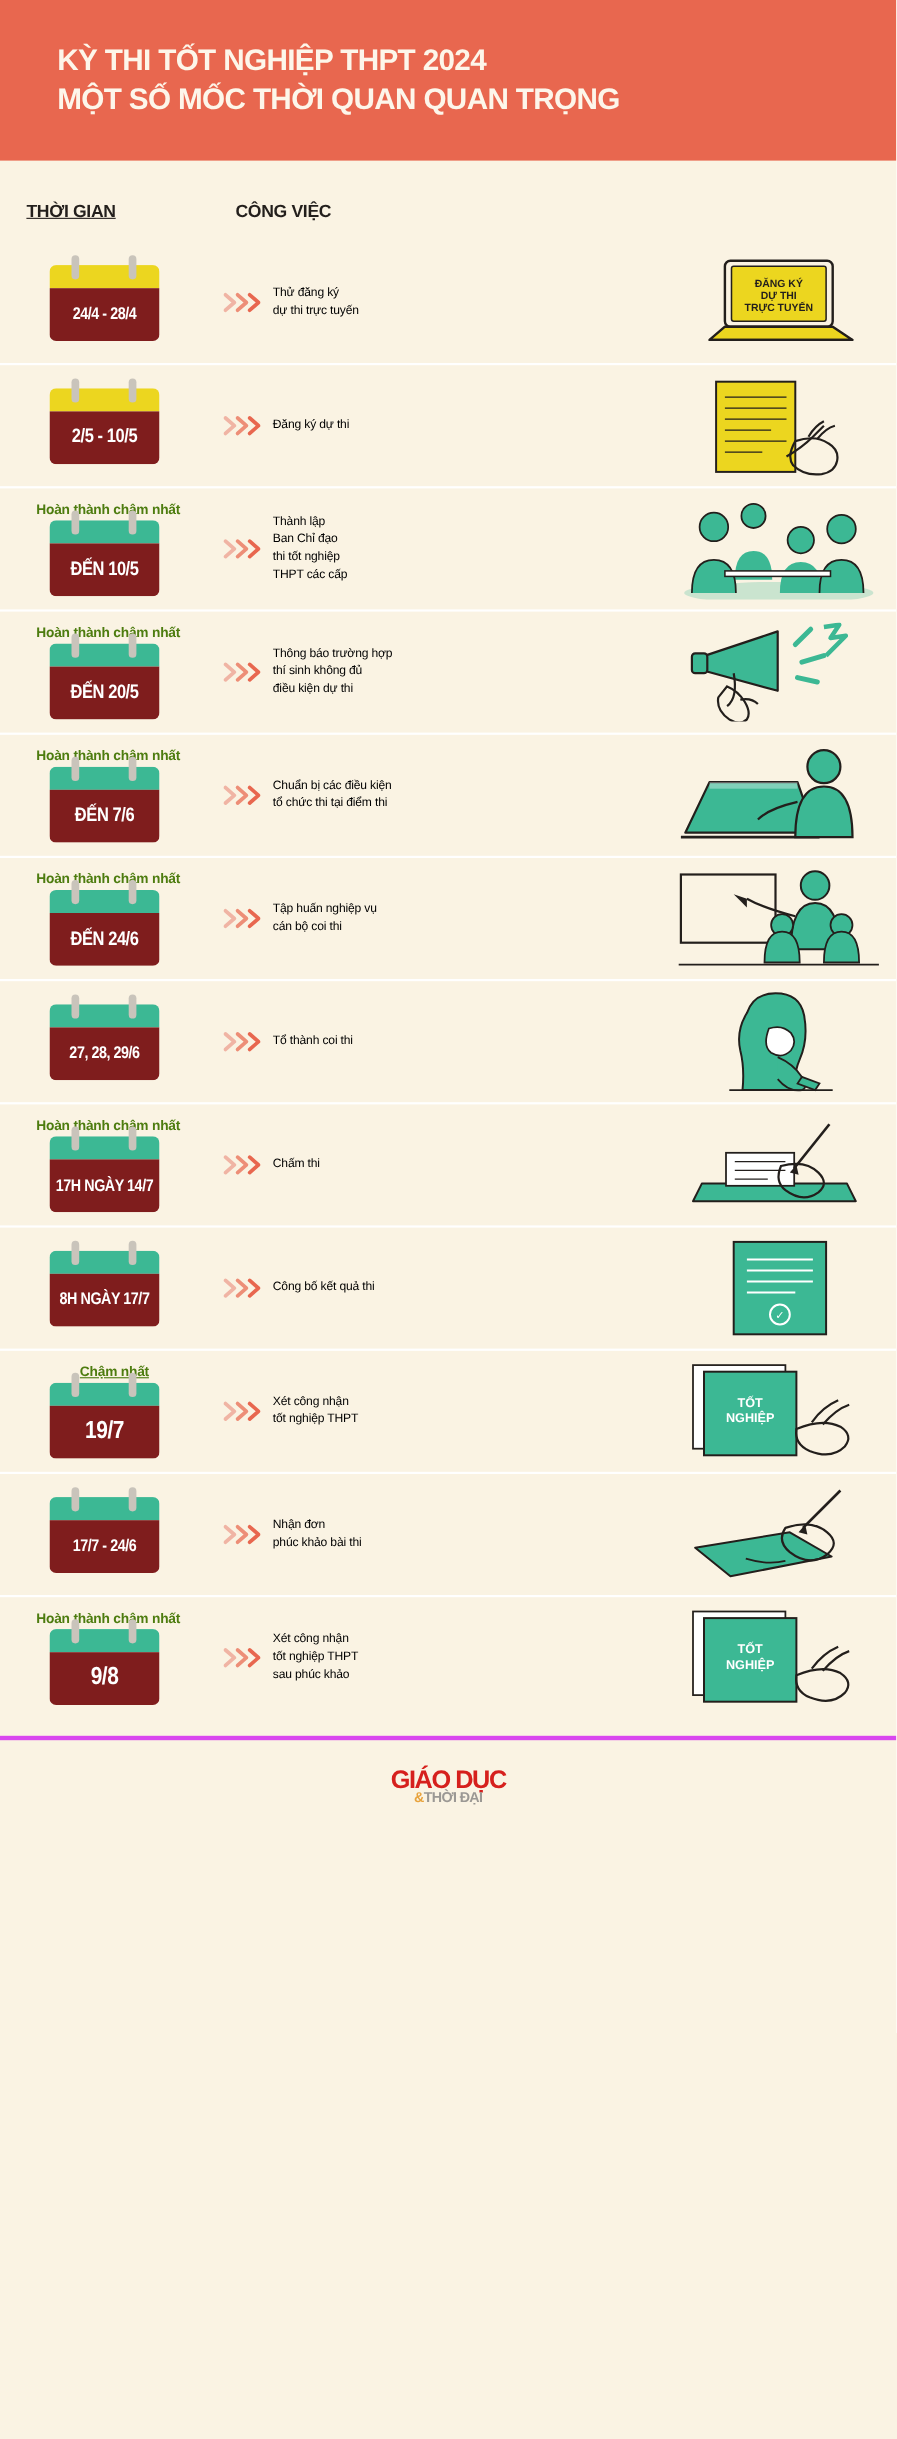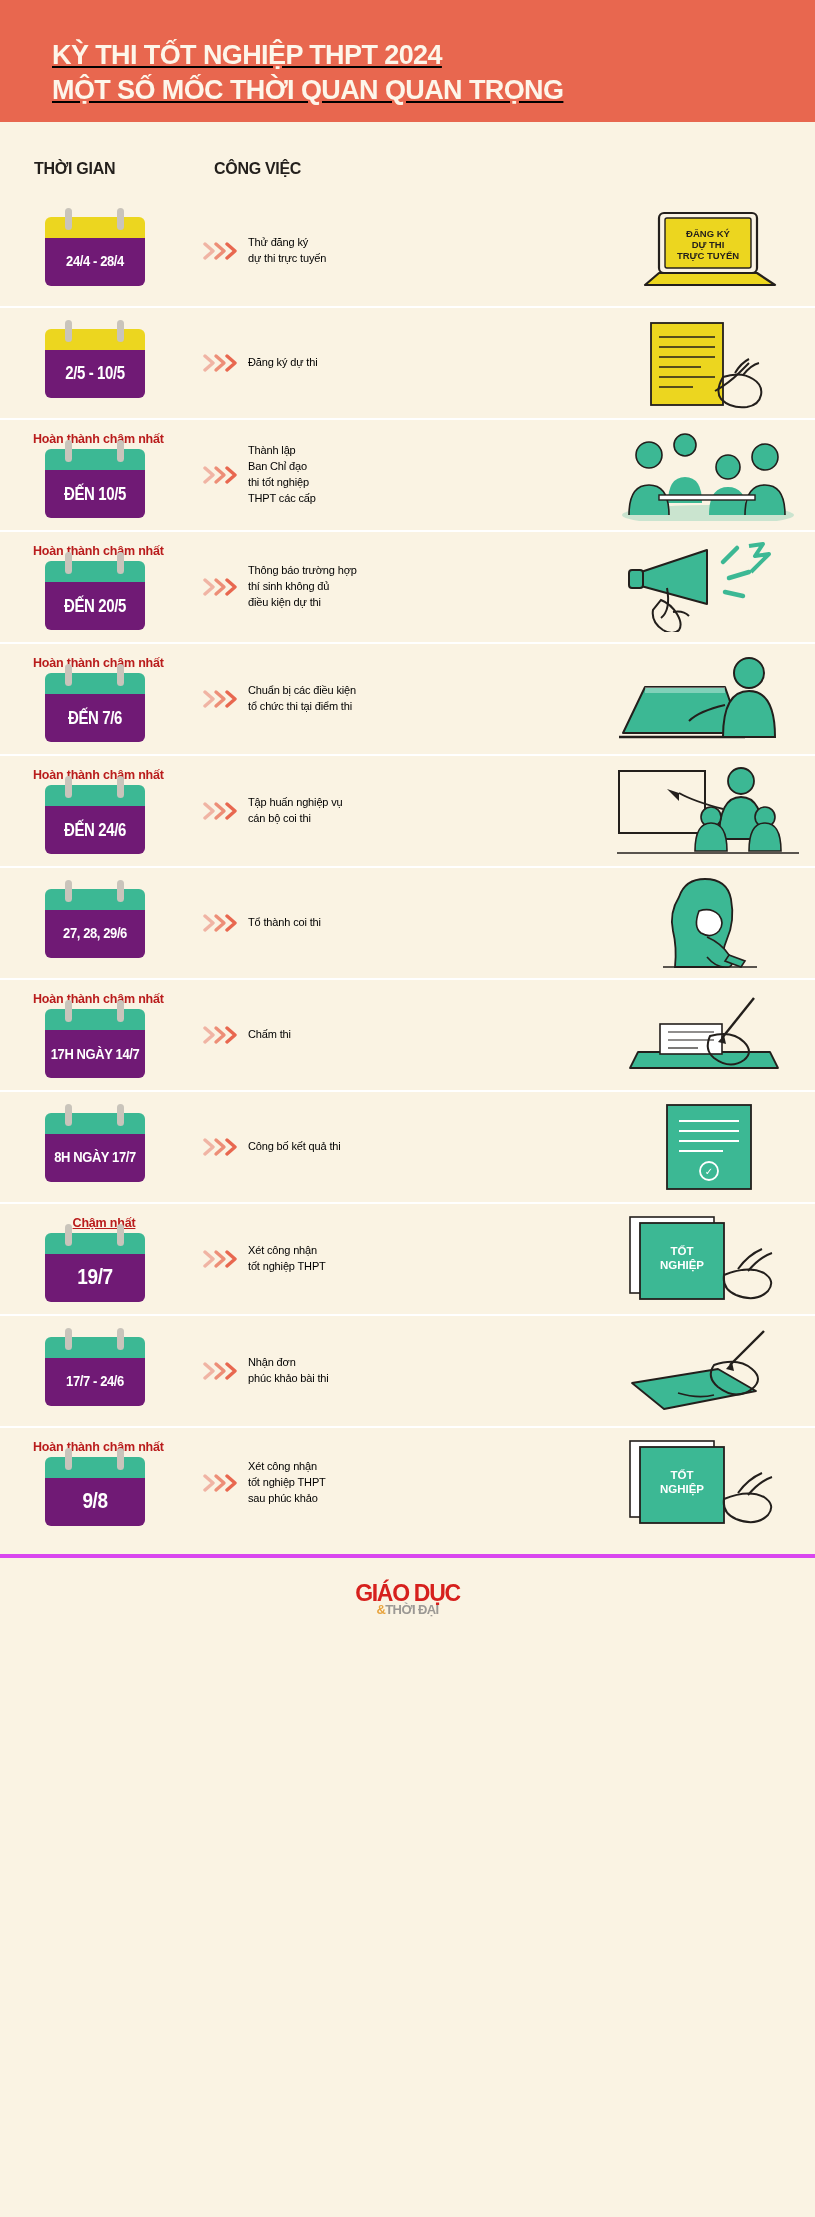--- a/index.html
+++ b/index.html
@@ -13,22 +13,21 @@
     margin: 0 auto;
     background: #faf3e3;
     position: relative;
     overflow: hidden;
   }
 
   
   .header {
     background: #e8674f;
     padding: 38px 0 30px 52px;
-    height: 122px;
-    text-decoration: underline;
+    height: 146px;
   }
   .header h1 {
     color: #fdf6ea;
     font-size: 27px;
     font-weight: bold;
     letter-spacing: -0.6px;
     line-height: 1.28;
   }
   .header .l2 { display: block; }
 
@@ -39,21 +38,21 @@
     margin-top: 28px;
   }
   .col-heads .ch {
     position: absolute;
     font-size: 16px;
     font-weight: bold;
     color: #231f1c;
     letter-spacing: -0.3px;
     top: 10px;
   }
-  .ch-time { left: 34px; }
+  .ch-time { left: 24px; text-decoration: underline; }
   .ch-task { left: 214px; text-align: right; }
 
   
   .rows { padding: 0 0 10px 0; }
   .row {
     position: relative;
     display: flex;
     align-items: center;
     min-height: 96px;
     padding: 9px 0;
@@ -63,21 +62,21 @@
 
   .cell-time {
     width: 196px;
     flex: 0 0 196px;
     padding-left: 33px;
     position: relative;
   }
   .note {
     font-size: 12.5px;
     font-weight: bold;
-    color: #b91c1c;
+    color: #4d7c0f;
     letter-spacing: -0.2px;
     margin-bottom: 3px;
     white-space: nowrap;
   }
   .note.center { text-align: center; width: 118px; margin-left: 12px; text-decoration: underline; }
 
   
   .cal {
     width: 100px;
     margin-left: 12px;
@@ -107,21 +106,21 @@
     overflow: hidden;
     position: relative;
     z-index: 1;
   }
   .cal-top {
     height: 21px;
     background: #ecd61f;
   }
   .cal-top.green { background: #3cb894; }
   .cal-bot {
-    background: #701a75;
+    background: #7f1d1d;
     min-height: 48px;
     display: flex;
     align-items: center;
     justify-content: center;
     padding: 8px 4px 10px;
   }
   .cal-date {
     color: #ffffff;
     font-weight: bold;
     font-size: 15px;

